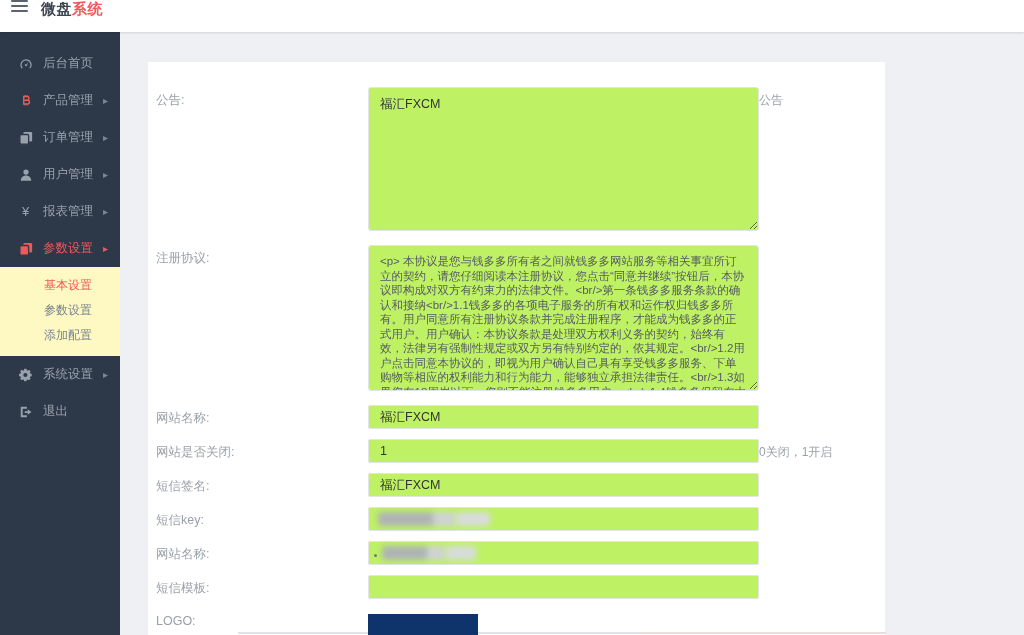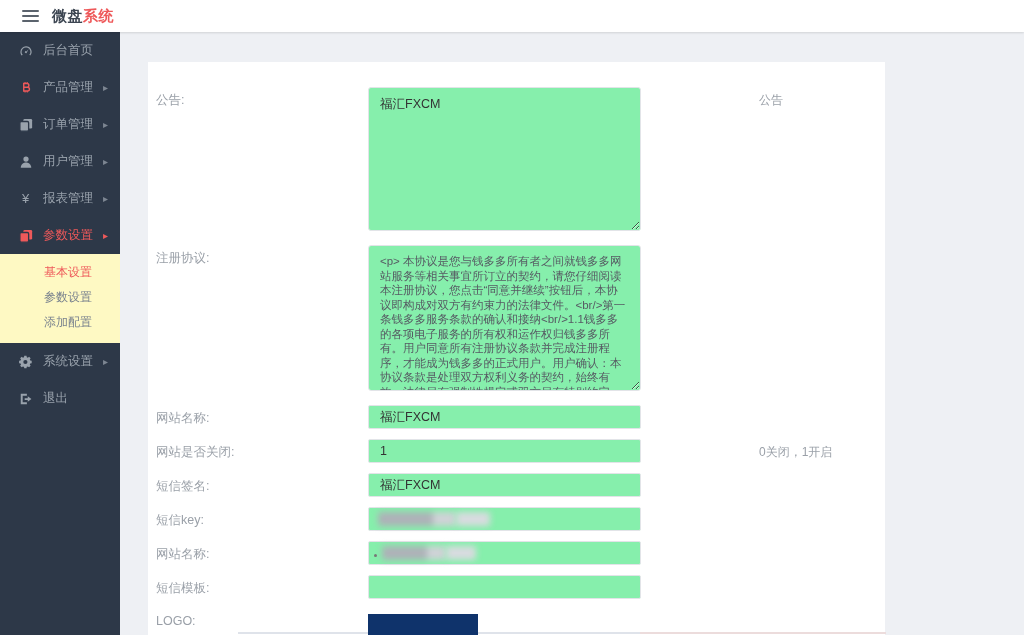--- a/index.html
+++ b/index.html
@@ -1,30 +1,30 @@
 <!DOCTYPE html>
 <html><head>
 <meta charset="utf-8">
 <style>
   * { margin:0; padding:0; box-sizing:border-box; }
   html,body { width:1024px; height:635px; overflow:hidden; }
   body { font-family:"Liberation Sans","DejaVu Sans",sans-serif; background:#eef0f4; position:relative; }
 
   
   .topbar { position:absolute; left:0; top:0; width:1024px; height:32px; background:#ffffff;
-            display:flex; align-items:center; z-index:20; box-shadow:0 1px 2px rgba(0,0,0,.12);padding-left:11px; }
+            display:flex; z-index:20; box-shadow:0 1px 2px rgba(0,0,0,.12); }
   .hamburger { width:17px; height:12px; margin-left:11px; display:flex; flex-direction:column;
                justify-content:space-between; cursor:pointer; }
   .hamburger i { display:block; height:2px; background:#5b636d; border-radius:1px; }
   .brand { margin-left:13px; font-size:15px; font-weight:bold; letter-spacing:.5px; }
   .brand .dark { color:#3d4652; }
   .brand .red  { color:#ee595a; }
 
   
-  .sidebar { position:absolute; left:0; top:32px; width:120px; height:603px; background:#2d3848; z-index:10; }
+  .sidebar { position:absolute; left:0; top:32px; width:120px; height:603px; background:#2d3848; z-index:10; padding-top:13px; }
   .side-item { height:37px; display:flex; align-items:center; padding:0 12px 0 18px; cursor:pointer; color:#99a2ac; }
   .side-item .ic { width:15px; height:15px; flex:0 0 15px; display:flex; align-items:center; justify-content:center;
                    color:#99a2ac; font-size:13px; }
   .side-item .ic svg { width:14px; height:14px; display:block; }
   .side-item .lbl { margin-left:10px; font-size:12.5px; flex:1; white-space:nowrap; }
   .side-item .caret { font-size:10px; color:#7d8692; }
   .side-item.red-ic .ic { color:#ee595a; }
   .side-item.active, .side-item.active .lbl, .side-item.active .caret { color:#ee595a; }
   .side-item.active .ic { color:#ee595a; }
   .submenu { background:#fef9c3; padding:6px 0 8px 0; }
@@ -33,21 +33,21 @@
 
   
   .main-card { position:absolute; left:148px; top:62px; width:737px; height:700px; background:#ffffff; z-index:5; padding:25px 0 0 8px; }
 
   .form-row { display:flex; align-items:flex-start; margin-bottom:10px;gap:24px; }
   .form-label { width:188px; flex:0 0 188px; font-size:12.5px; color:#9aa0a8; padding-top:5px; }
   .form-field { width:345px; flex:0 0 345px; }
   .form-hint  { margin-left:22px; font-size:12px; color:#9aa0a8; padding-top:5px; white-space:nowrap; }
 
   textarea, input[type=text] {
-    width:273px; border:1px solid #e2e4e8; border-radius:3px; background:#86efac;
+    width:391px; border:1px solid #e2e4e8; border-radius:3px; background:#bef264;
     font-family:"Liberation Sans","DejaVu Sans",sans-serif; color:#333; outline:none;
   }
   textarea { padding:8px 11px; resize:both; }
   .ta-announce { height:144px; font-size:12.5px; }
   .ta-agree    { height:146px; font-size:11.5px; line-height:14.5px; color:#565b63; overflow-y:scroll; }
   .ta-agree::-webkit-scrollbar { width:12px; }
   .ta-agree::-webkit-scrollbar-track { background:#f5f5f5; border-left:1px solid #ececec; }
   .ta-agree::-webkit-scrollbar-thumb { background:#c7c7c7; }
   .ta-agree::-webkit-scrollbar-button { height:11px; background:#f0f0f0; }
   input[type=text] { height:24px; padding:0 11px; font-size:12.5px; border-radius:2px; }

